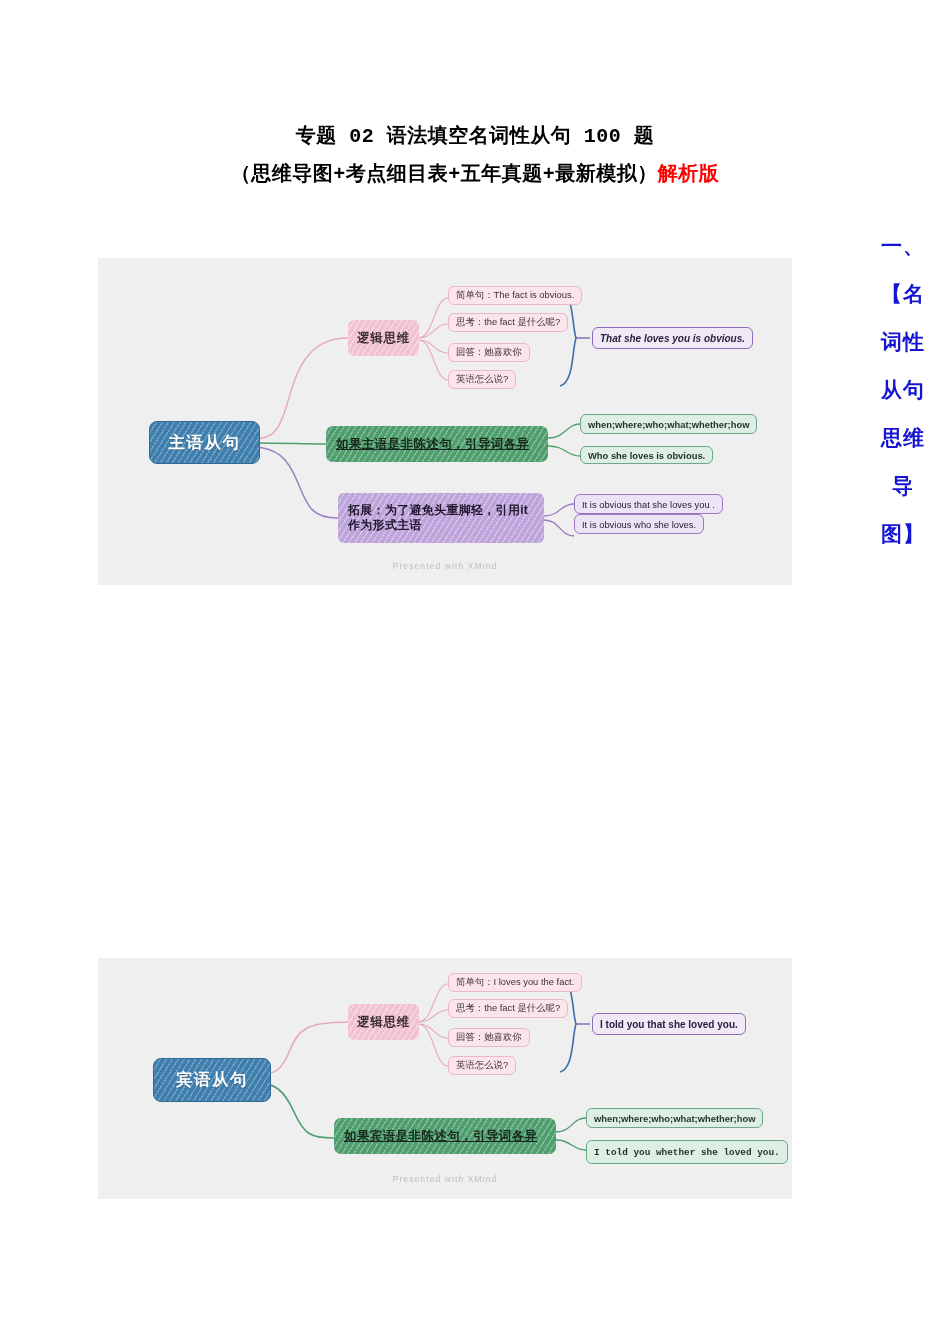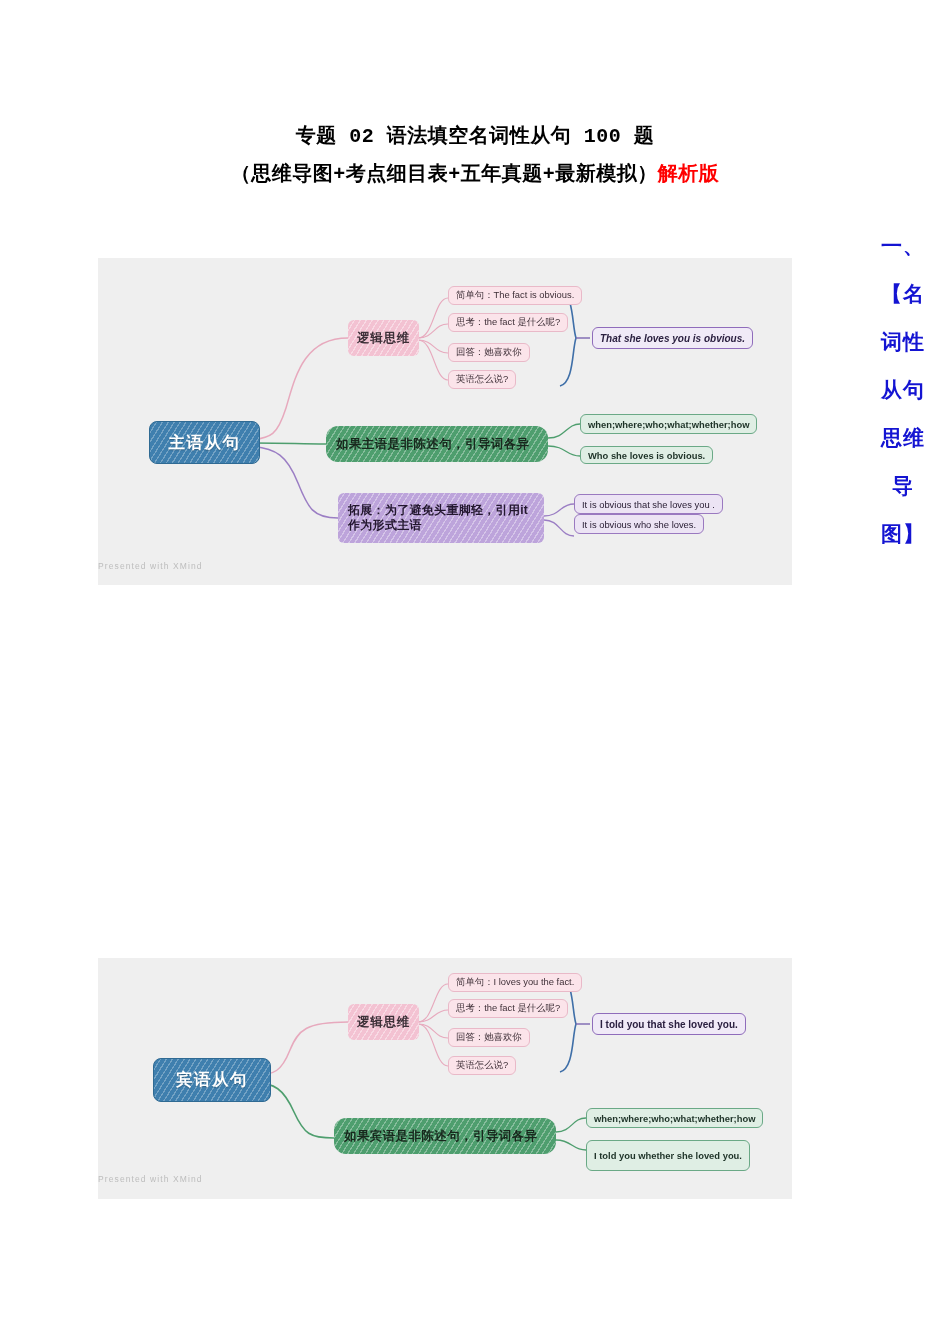--- a/index.html
+++ b/index.html
@@ -113,28 +113,29 @@
 
   
   .node-green {
     background:
       repeating-linear-gradient(122deg,
         rgba(255,255,255,0.32) 0px,
         rgba(255,255,255,0.32) 1.2px,
         rgba(255,255,255,0) 1.2px,
         rgba(255,255,255,0) 5px),
       #4e9e6e;
-    border-radius: 12px;
+    border-radius: 7px;
     color: #18281d;
     font-family: "Liberation Sans", "DejaVu Sans", sans-serif;
     font-weight: bold;
     font-size: 12.5px;
     letter-spacing: 0.4px;
     padding: 0 10px;
     justify-content: flex-start;
+    text-decoration: underline;
   }
 
   
   .node-purple {
     background:
       repeating-linear-gradient(122deg,
         rgba(255,255,255,0.36) 0px,
         rgba(255,255,255,0.36) 1.2px,
         rgba(255,255,255,0) 1.2px,
         rgba(255,255,255,0) 5px),
@@ -181,21 +182,21 @@
     background: #f0eaf7;
     border: 1.4px solid #8f6cbb;
     color: #2b2040;
     font-weight: bold;
     font-size: 10px;
   }
 
   .xmind-mark {
     position: absolute;
     left: 0; right: 0;
-    text-align: left;
+    text-align: center;
     font-family: "Liberation Sans", "DejaVu Sans", sans-serif;
     font-size: 8.5px;
     color: #bdbdbd;
     letter-spacing: 1.1px;
   }
 </style>
 </head>
 <body>
 
 <div class="title-block">
@@ -337,19 +338,19 @@
       <span>I told you that she loved you.</span>
     </div>
 
     <div class="node node-green" style="left:236px; top:160px; width:222px; height:36px;">
       <span>如果宾语是非陈述句，引导词各异</span>
     </div>
 
     <div class="leaf leaf-green" style="left:488px; top:150px; height:20px;">
       <span>when;where;who;what;whether;how</span>
     </div>
-    <div class="leaf leaf-green" style="left:488px; top:182px; height:31px;">
+    <div class="leaf leaf-green" style="left:488px; top:182px; height:24px;font-family:Liberation Mono, monospace;">
       <span>I told you whether she loved you.</span>
     </div>
 
     <div class="xmind-mark" style="top:216px;">Presented with XMind</div>
   </div>
 </div>
 
 </body></html>

